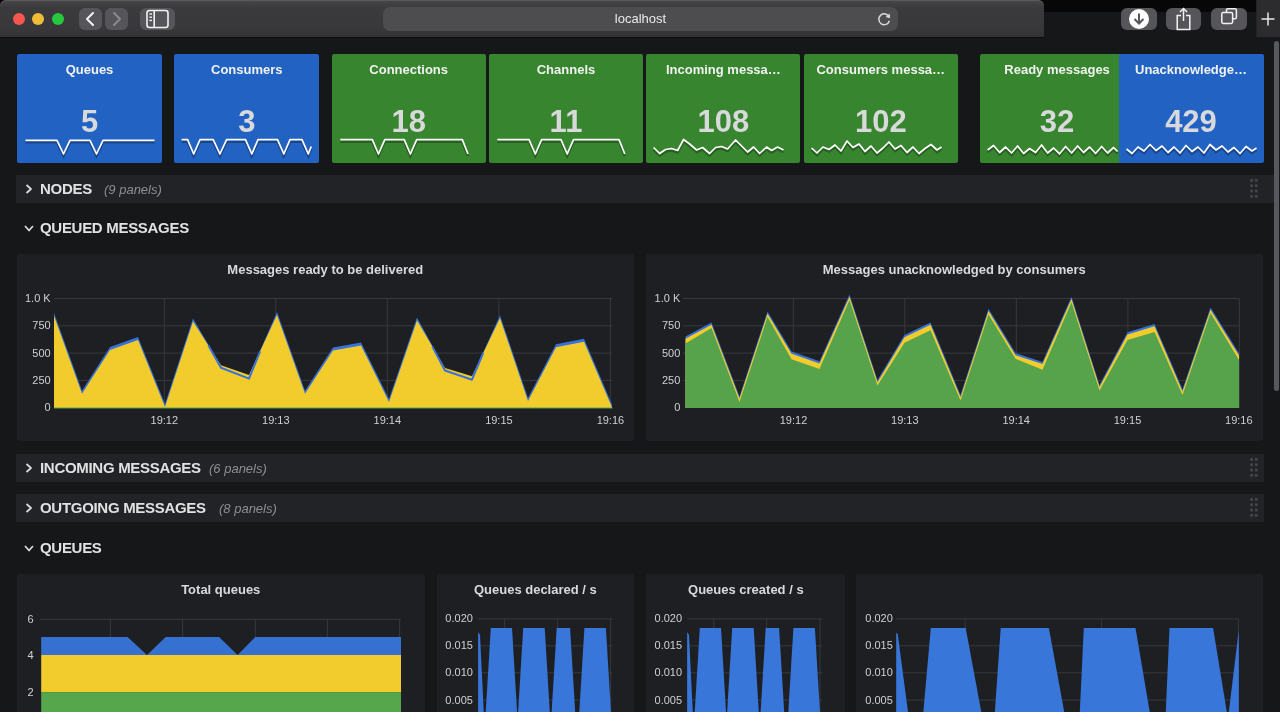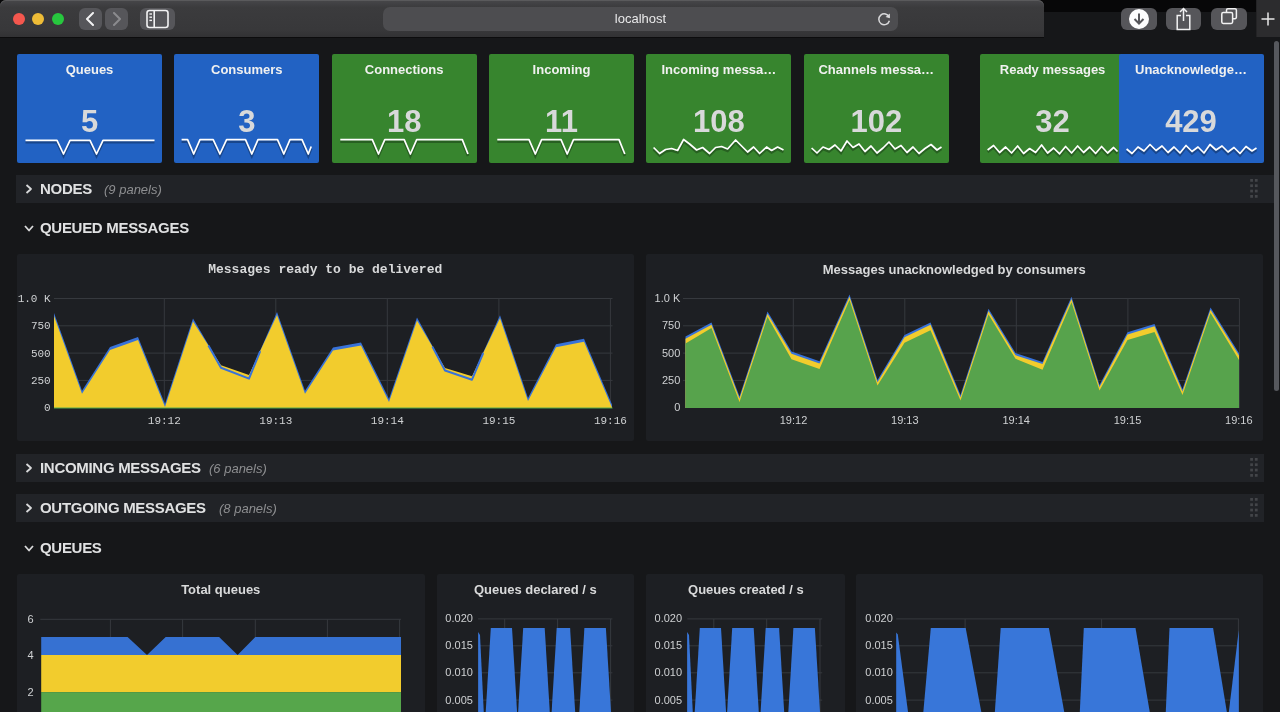--- a/index.html
+++ b/index.html
@@ -4,21 +4,21 @@
 html,body{margin:0;padding:0;}
 body{width:1280px;height:712px;overflow:hidden;background:#161719;font-family:"Liberation Sans",sans-serif;position:relative;}
 #toolbar{position:absolute;left:0;top:0;width:1044px;height:38px;background:linear-gradient(#47474a,#3b3b3d 20%,#38383a 80%,#323234);border-bottom:1px solid #0c0c0d;box-sizing:border-box;border-radius:6px 6px 0 0;box-shadow:inset 0 1px 0 #5a5a5c;}
 #topbg{position:absolute;left:0;top:0;width:1280px;height:12px;background:#070708;}
 .tl{position:absolute;top:13px;width:12px;height:12px;border-radius:50%;}
 .btn{position:absolute;top:7.5px;height:22.5px;background:#56565a;border-radius:6px;}
 .urlbar{position:absolute;left:383px;top:7px;width:515px;height:24px;background:#4d4d50;border-radius:7px;color:#e9e9ea;font-size:13px;line-height:24px;text-align:center;}
 #page{position:absolute;left:0;top:38px;width:1280px;height:674px;background:#161719;}
 .stat{position:absolute;top:16px;width:145px;height:109px;border-radius:2px;}
 .stat.blue{background:#2262c3;}
-.stat.green{background:#37852e;}
+.stat.green{background:#37852e;padding-left:9px;}
 .stat .t{position:absolute;top:8px;left:0;width:100%;text-align:center;font-size:13px;font-weight:bold;color:#f1f1f0;}
 .stat .v{position:absolute;top:50px;left:0;width:100%;text-align:center;font-size:31px;font-weight:bold;color:#d8d9da;}
 .stat svg{position:absolute;left:0;top:0;}
 .rowbar{position:absolute;left:16px;width:1248px;height:28px;background:#212327;}
 .rowhead{position:absolute;left:0;width:1264px;height:28px;}
 .rowhead .chev{left:23px;}
 .rowhead .rtitle{left:40px;}
 .rtitle{position:absolute;left:40px;top:5px;font-size:15px;font-weight:bold;color:#e0e1e2;letter-spacing:-0.3px;}
 .rcount{position:absolute;font-size:13px;font-style:italic;color:#8d8e90;top:7px;}
 .chev{position:absolute;left:7px;top:8px;}
@@ -104,37 +104,37 @@
     </div>
 <div class="stat green" style="left:331.7px;">
 <div class="t">Connections</div>
       <div class="v">18</div>
 <svg width="145" height="109" viewBox="0 0 145 109">
 <polyline points="8.3,87.6 40.3,87.6 46.5,102.0 52.8,87.6 72.2,87.6 78.4,102.0 84.7,87.6 130.3,87.6 136.0,102.0" fill="none" stroke="rgba(0,0,0,0.28)" stroke-width="2.6"></polyline>
 <polyline points="8.3,85.6 40.3,85.6 46.5,100.0 52.8,85.6 72.2,85.6 78.4,100.0 84.7,85.6 130.3,85.6 136.0,100.0" fill="none" stroke="#ffffff" stroke-width="1.7" stroke-linejoin="round"></polyline>
 </svg>
     </div>
 <div class="stat green" style="left:489.0px;">
-<div class="t">Incoming</div>
+<div class="t">Channels</div>
       <div class="v">11</div>
 <svg width="145" height="109" viewBox="0 0 145 109">
 <polyline points="8.3,87.6 40.0,87.6 46.3,102.0 52.6,87.6 72.0,87.6 78.2,102.0 84.5,87.6 130.0,87.6 135.8,102.0" fill="none" stroke="rgba(0,0,0,0.28)" stroke-width="2.6"></polyline>
 <polyline points="8.3,85.6 40.0,85.6 46.3,100.0 52.6,85.6 72.0,85.6 78.2,100.0 84.5,85.6 130.0,85.6 135.8,100.0" fill="none" stroke="#ffffff" stroke-width="1.7" stroke-linejoin="round"></polyline>
 </svg>
     </div>
 <div class="stat green" style="left:646.4px;">
 <div class="t">Incoming messa…</div>
       <div class="v">108</div>
 <svg width="145" height="109" viewBox="0 0 145 109">
 <polyline points="7.6,95.5 13.6,101.5 19.6,97.5 25.6,96.5 31.6,98.5 37.6,87.5 43.6,92.0 50.6,98.0 56.6,95.5 63.6,101.5 69.6,95.5 75.6,94.5 81.6,97.0 89.6,88.0 95.6,94.0 101.6,100.0 107.6,95.0 113.6,101.5 120.6,95.0 125.6,98.5 131.6,95.0 137.5,98.0" fill="none" stroke="rgba(0,0,0,0.28)" stroke-width="2.6"></polyline>
 <polyline points="7.6,93.5 13.6,99.5 19.6,95.5 25.6,94.5 31.6,96.5 37.6,85.5 43.6,90.0 50.6,96.0 56.6,93.5 63.6,99.5 69.6,93.5 75.6,92.5 81.6,95.0 89.6,86.0 95.6,92.0 101.6,98.0 107.6,93.0 113.6,99.5 120.6,93.0 125.6,96.5 131.6,93.0 137.5,96.0" fill="none" stroke="#ffffff" stroke-width="1.7" stroke-linejoin="round"></polyline>
 </svg>
     </div>
 <div class="stat green" style="left:803.8px;">
-<div class="t">Channels messa…</div>
+<div class="t">Consumers messa…</div>
       <div class="v">102</div>
 <svg width="145" height="109" viewBox="0 0 145 109">
 <polyline points="7.6,96.0 13.0,101.0 19.0,95.0 25.0,97.5 31.0,93.0 37.0,99.0 43.0,89.0 49.0,95.5 55.0,92.0 61.0,99.5 67.0,94.0 73.0,101.0 79.0,96.0 85.0,90.0 91.0,97.0 97.0,93.5 103.0,100.5 109.0,95.0 115.0,101.5 121.0,96.5 127.0,92.5 133.0,98.0 137.5,95.0" fill="none" stroke="rgba(0,0,0,0.28)" stroke-width="2.6"></polyline>
 <polyline points="7.6,94.0 13.0,99.0 19.0,93.0 25.0,95.5 31.0,91.0 37.0,97.0 43.0,87.0 49.0,93.5 55.0,90.0 61.0,97.5 67.0,92.0 73.0,99.0 79.0,94.0 85.0,88.0 91.0,95.0 97.0,91.5 103.0,98.5 109.0,93.0 115.0,99.5 121.0,94.5 127.0,90.5 133.0,96.0 137.5,93.0" fill="none" stroke="#ffffff" stroke-width="1.7" stroke-linejoin="round"></polyline>
 </svg>
     </div>
 <div class="stat green" style="left:961.1px;margin-left:19px;">
 <div class="t">Ready messages</div>
       <div class="v">32</div>
 <svg width="145" height="109" viewBox="0 0 145 109">
@@ -206,21 +206,21 @@
         <rect x="0.0" y="16.8" width="2.9" height="2.9" fill="#434549"></rect>
         <rect x="4.9" y="16.8" width="2.9" height="2.9" fill="#434549"></rect>
       </svg>
     </div>
 <div class="rowhead" style="top:496px;">
       <svg class="chev" width="12" height="12" viewBox="0 0 12 12">
         <polyline points="2,4 6,8.5 10,4" fill="none" stroke="#d8d9da" stroke-width="1.8" stroke-linejoin="round"></polyline>
       </svg>
       <div class="rtitle">QUEUES</div>
     </div>
-<div class="panel" style="left:17px;top:216px;width:616.5px;height:187px;font-family:Liberation Mono, monospace;">
+<div class="panel" style="left:17px;top:216px;width:616.5px;height:187px;">
 <div class="ptitle">Messages ready to be delivered</div>
 <svg width="616" height="187" viewBox="0 0 616 187">
 <line x1="37" y1="44.5" x2="595.5" y2="44.5" stroke="#36393e" stroke-width="1"></line>
         <line x1="37" y1="71.8" x2="595.5" y2="71.8" stroke="#36393e" stroke-width="1"></line>
         <line x1="37" y1="99.1" x2="595.5" y2="99.1" stroke="#36393e" stroke-width="1"></line>
         <line x1="37" y1="126.4" x2="595.5" y2="126.4" stroke="#36393e" stroke-width="1"></line>
         <line x1="147.3" y1="44.5" x2="147.3" y2="154" stroke="#36393e" stroke-width="1"></line>
         <line x1="258.8" y1="44.5" x2="258.8" y2="154" stroke="#36393e" stroke-width="1"></line>
         <line x1="370.3" y1="44.5" x2="370.3" y2="154" stroke="#36393e" stroke-width="1"></line>
         <line x1="481.9" y1="44.5" x2="481.9" y2="154" stroke="#36393e" stroke-width="1"></line>

